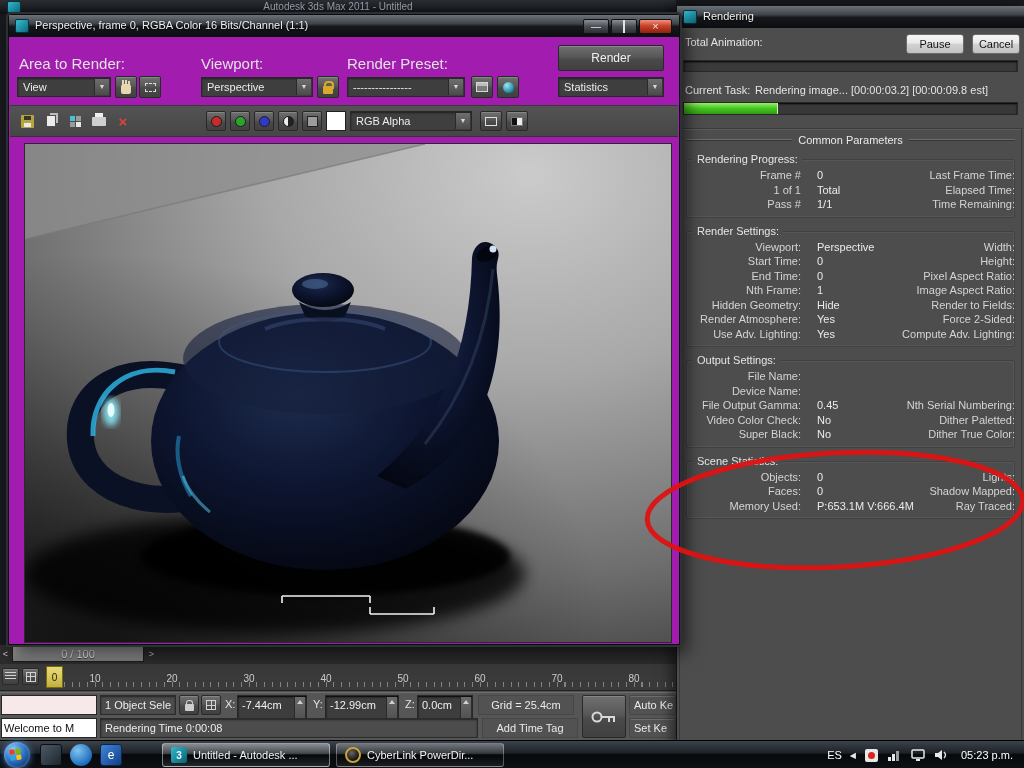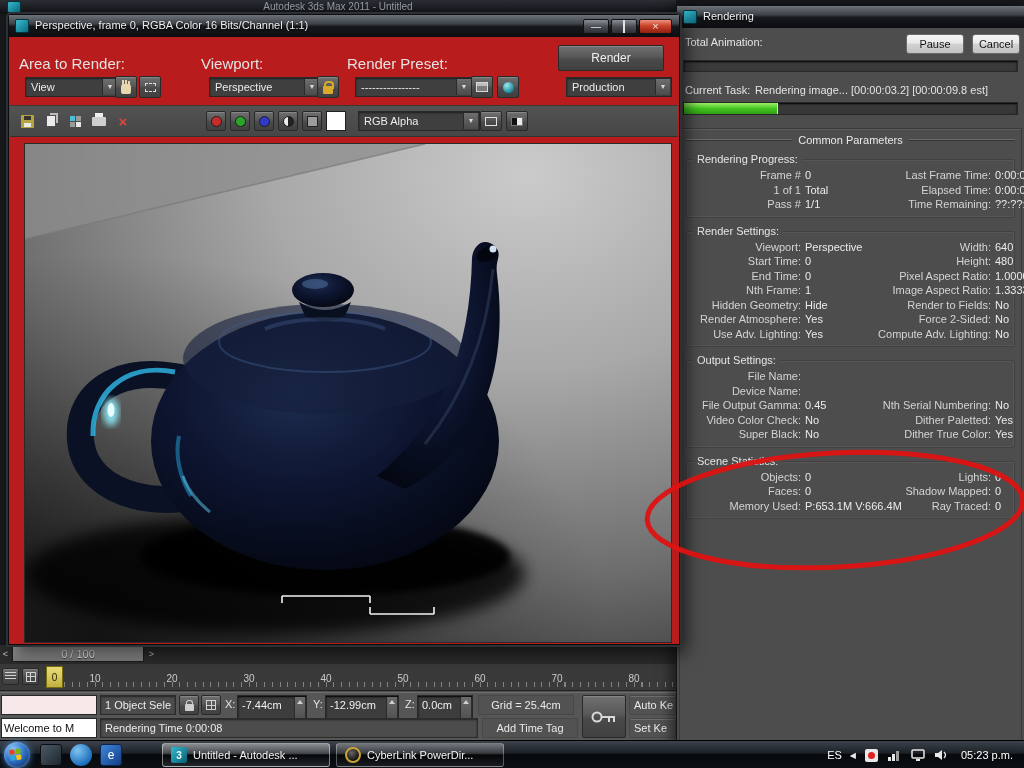--- a/index.html
+++ b/index.html
@@ -10,41 +10,41 @@
   
   .app-strip{position:absolute;left:0;top:0;width:676px;height:14px;z-index:10;
     background:linear-gradient(#2b2e34,#0f1115);color:#969ca6;font-size:10px;line-height:14px;text-align:center;}
   .app-icon{position:absolute;left:7px;top:1px;width:14px;height:12px;border-radius:2px;
     background:linear-gradient(135deg,#35b9cd,#0c6e82);border:1px solid #05323c;}
 
   
   .raised{background:linear-gradient(#707070,#585858 45%,#4a4a4a 55%,#404040);border:1px solid #292929;
     border-radius:2px;box-shadow:inset 0 1px 0 rgba(255,255,255,.16);}
   .dropdown{position:absolute;height:20px;background:#3f3f3f;border:1px solid #282828;
-    box-shadow:inset 0 1px 2px rgba(0,0,0,.5);color:#ececec;font-size:11px;line-height:18px;padding:0 20px 0 5px;white-space:nowrap;overflow:hidden;margin-left:8px;}
+    box-shadow:inset 0 1px 2px rgba(0,0,0,.5);color:#ececec;font-size:11px;line-height:18px;padding:0 20px 0 5px;white-space:nowrap;overflow:hidden;}
   .dd-arrow{position:absolute;right:1px;top:1px;bottom:1px;width:15px;display:flex;align-items:center;justify-content:center;
     background:linear-gradient(#6e6e6e,#4b4b4b);border-left:1px solid #2a2a2a;color:#d8d8d8;font-size:7px;}
   .toolbtn{position:absolute;width:22px;height:22px;display:flex;align-items:center;justify-content:center;}
   .win-btn{position:absolute;height:20px;background:linear-gradient(#f6f6f6,#e9e9e9 45%,#d3d3d3 50%,#c0c0c0);
     border:1px solid #6a6a6a;border-radius:3px;color:#141414;font-size:11px;text-align:center;line-height:18px;}
   .titlebar{position:absolute;left:0;top:0;right:0;height:22px;
     background:linear-gradient(#6c7279 0%,#3e4349 40%,#16181c 52%,#0b0d10 100%);
     color:#f0f0f0;font-size:11px;}
   .titlebar .t-icon{position:absolute;left:6px;top:4px;width:14px;height:14px;border-radius:2px;
     background:linear-gradient(135deg,#38bdd1,#0b6activated)}
   .t-icon{position:absolute;left:6px;top:4px;width:14px;height:14px;border-radius:2px;
     background:linear-gradient(135deg,#38bdd1,#0b6a7e);border:1px solid #05333d;}
   .t-text{position:absolute;left:26px;top:4px;text-shadow:0 1px 2px #000;white-space:nowrap;}
   .wbtn{position:absolute;top:4px;height:15px;border-radius:2px;border:1px solid #101010;color:#e8e8e8;
     font-size:10px;line-height:13px;text-align:center;background:linear-gradient(#8a8f96,#4a4e54 50%,#2b2e33);}
   .wbtn.close{background:linear-gradient(#f0927e,#c9422a 45%,#8f2110);}
   .restore-glyph{width:8px;height:7px;border:1px solid #e4e4e4;margin:3px auto 0;}
 
   
-  .rfw{position:absolute;left:8px;top:14px;width:672px;height:631px;z-index:50;background:#b91c1c;
+  .rfw{position:absolute;left:8px;top:14px;width:672px;height:631px;z-index:50;background:#a21caf;
     border:1px solid #0a0c0e;box-shadow:0 0 0 2px #2d3136,6px 8px 18px rgba(0,0,0,.65);border-radius:3px 3px 0 0;}
   .rfw-label{position:absolute;top:40px;font-size:15px;color:#e3e3e3;}
   .render-btn{position:absolute;left:549px;top:30px;width:106px;height:26px;color:#f0f0f0;font-size:12px;
     text-align:center;line-height:24px;}
   .rfw-toolbar{position:absolute;left:1px;right:1px;top:90px;height:32px;
     background:linear-gradient(#535353,#464646);border-top:1px solid #393939;border-bottom:1px solid #323232;}
   .chan-dot{width:11px;height:11px;border-radius:50%;border:1px solid #1c1c1c;}
   .swatch{position:absolute;left:316px;top:5px;width:20px;height:20px;background:#fff;border:1px solid #1e1e1e;}
   .render-wrap{position:absolute;left:15px;top:128px;width:648px;height:500px;background:#151515;border:1px solid #2a2a2a;}
   .icon-floppy{width:13px;height:13px;background:#b5a53f;border-radius:1px;position:relative;}
@@ -80,21 +80,21 @@
   .cur-track{position:absolute;left:6px;right:6px;top:74px;height:13px;background:#383838;border:1px solid #272727;
     box-shadow:inset 0 1px 2px #000;}
   .cur-fill{height:100%;background:linear-gradient(#9bef66,#44c522 50%,#2f9e12);box-shadow:1px 0 0 #c9f7a8;}
   .params-panel{position:absolute;left:2px;right:2px;top:100px;bottom:2px;background:#4d4d4d;
     border:1px solid #3a3a3a;box-shadow:inset 0 1px 0 #5d5d5d;}
   .rollout-header{display:flex;align-items:center;gap:6px;margin:5px 6px 0;color:#eaeaea;font-size:11px;}
   .rh-line{flex:1;height:2px;border-top:1px solid #6c6c6c;border-bottom:1px solid #353535;}
   .gbox{position:relative;margin:13px 6px 0;border:1px solid #414141;border-radius:2px;
     box-shadow:inset 0 0 0 1px rgba(255,255,255,.05);padding:8px 2px 5px;}
   .gtitle{position:absolute;top:-7px;left:6px;background:#4d4d4d;padding:0 4px;font-size:11px;color:#e6e6e6;}
-  .prow{display:grid;grid-template-columns:112px 64px 118px 1fr;column-gap:4px;font-size:11px;line-height:14.5px;}
+  .prow{display:grid;grid-template-columns:112px 64px 118px 1fr;column-gap:16px;font-size:11px;line-height:14.5px;}
   .prow .l{text-align:right;color:#d4d4d4;white-space:nowrap;}
   .prow .v{text-align:left;color:#ebebeb;white-space:nowrap;}
 
   
   .main-ui{position:absolute;left:0;top:645px;width:676px;height:95px;z-index:30;background:#4f4f4f;}
   .tslider-row{position:absolute;left:0;top:0;width:100%;height:19px;background:#2c2c2c;}
   .ts-arrow{position:absolute;top:2px;width:11px;height:15px;color:#c4c4c4;font-size:9px;line-height:15px;text-align:center;}
   .ts-track{position:absolute;left:12px;top:1px;width:132px;height:16px;background:linear-gradient(#a2a2a2,#7d7d7d);
     border:1px solid #1d1d1d;color:#f4f4f4;font-size:11px;text-align:center;line-height:14px;text-shadow:0 1px 1px #333;}
   .ruler{position:absolute;left:0;top:19px;width:100%;height:27px;background:#3a3a3a;border-bottom:1px solid #232323;}
@@ -201,21 +201,21 @@
     </div>
     <div class="toolbtn raised" style="left:462px;top:61px;">
         <span class="icon-win"></span>
       </div>
     <div class="toolbtn raised" style="left:488px;top:61px;">
         <span class="icon-env"></span>
       </div>
 
     <div class="render-btn raised">Render</div>
     <div class="dropdown" style="left:549px;top:62px;width:106px;">
-      <span>Production</span>
+      <span>Statistics</span>
       <span class="dd-arrow">▼</span>
     </div>
 
     <div class="rfw-toolbar">
       <div class="toolbtn" style="left:6px;top:4px;">
           <span class="icon-floppy"></span>
         </div>
       <div class="toolbtn" style="left:30px;top:4px;">
           <span class="icon-doc"></span>
         </div>

